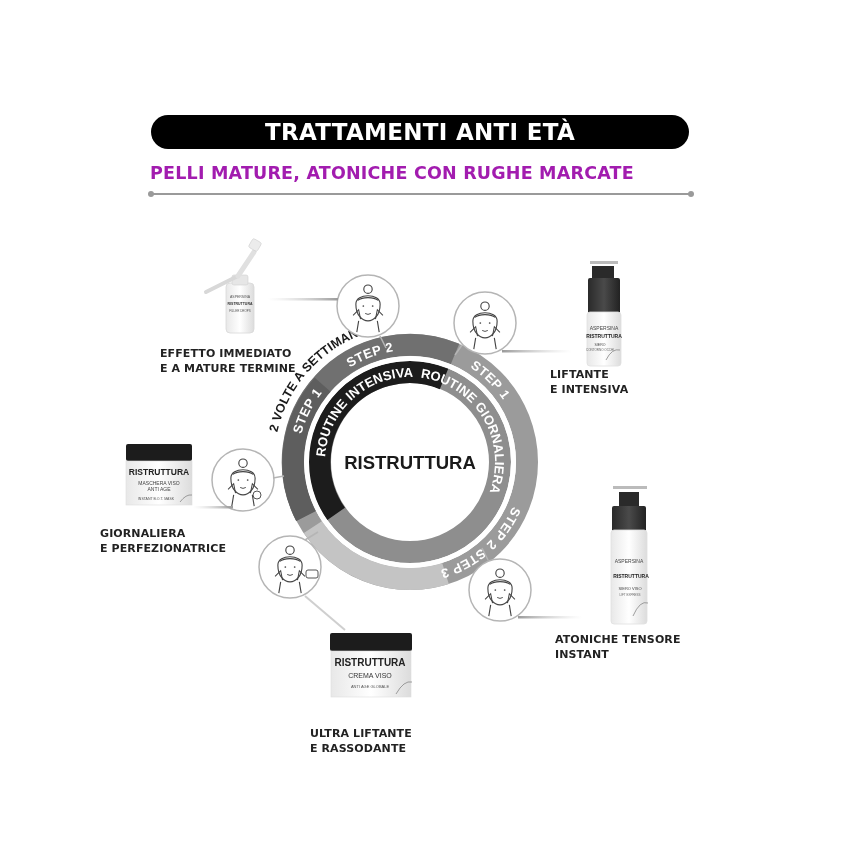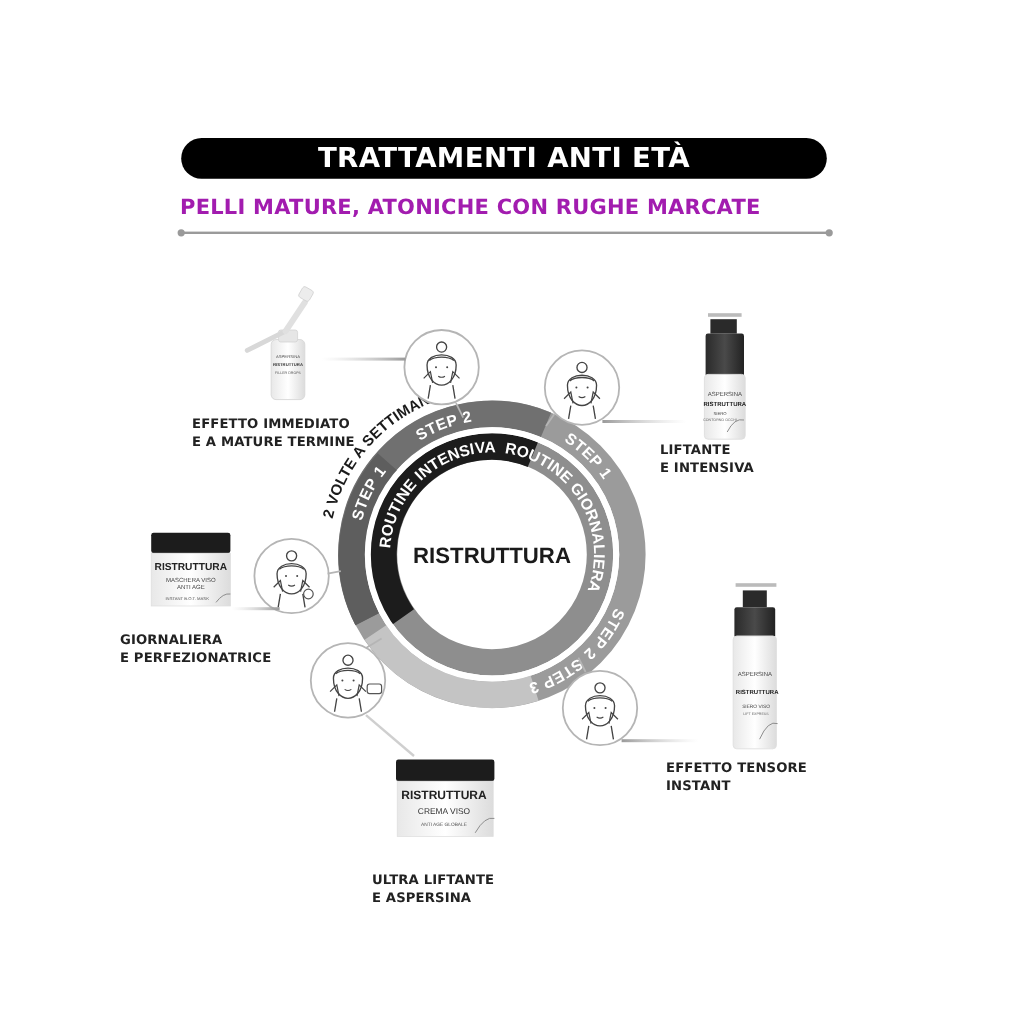--- a/index.html
+++ b/index.html
@@ -213,19 +213,19 @@
 </div>
 <div class="label" style="left:550px;top:367px;width:110px;">
   <div>LIFTANTE</div>
   <div>E INTENSIVA</div>
 </div>
 <div class="label" style="left:100px;top:526px;width:140px;">
   <div>GIORNALIERA</div>
   <div>E PERFEZIONATRICE</div>
 </div>
 <div class="label" style="left:555px;top:632px;width:130px;">
-  <div>EFFETTO TENSORE</div>
+  <div>ATONICHE TENSORE</div>
   <div>INSTANT</div>
 </div>
 <div class="label" style="left:310px;top:726px;width:120px;">
   <div>ULTRA LIFTANTE</div>
-  <div>E ASPERSINA</div>
+  <div>E RASSODANTE</div>
 </div>
 
 </body></html>

